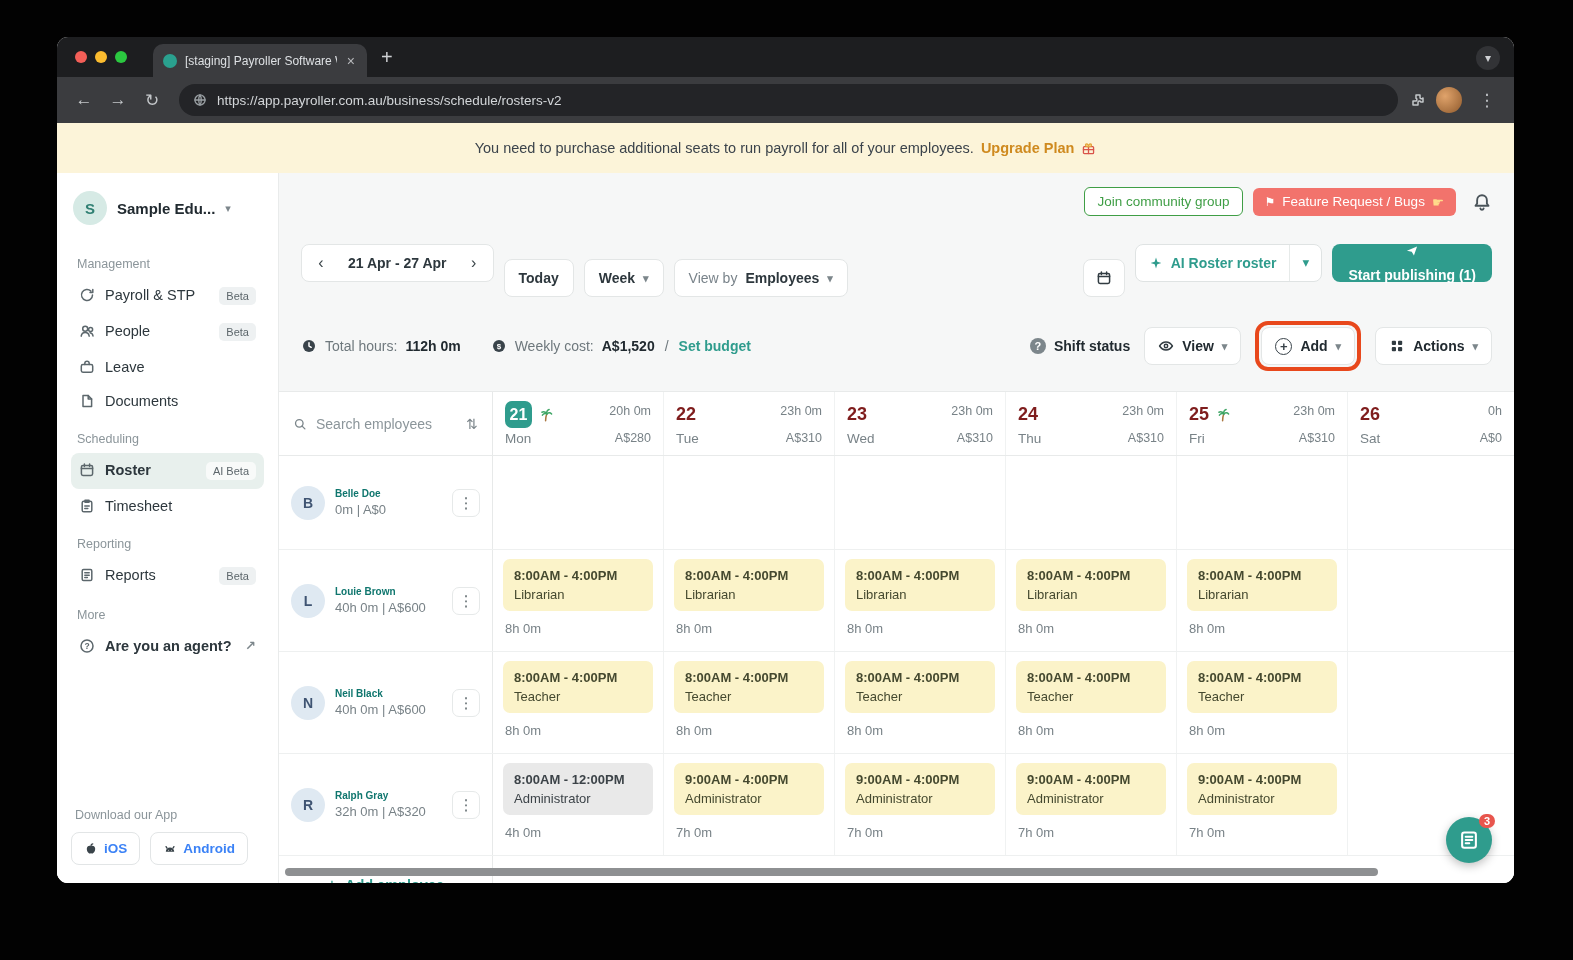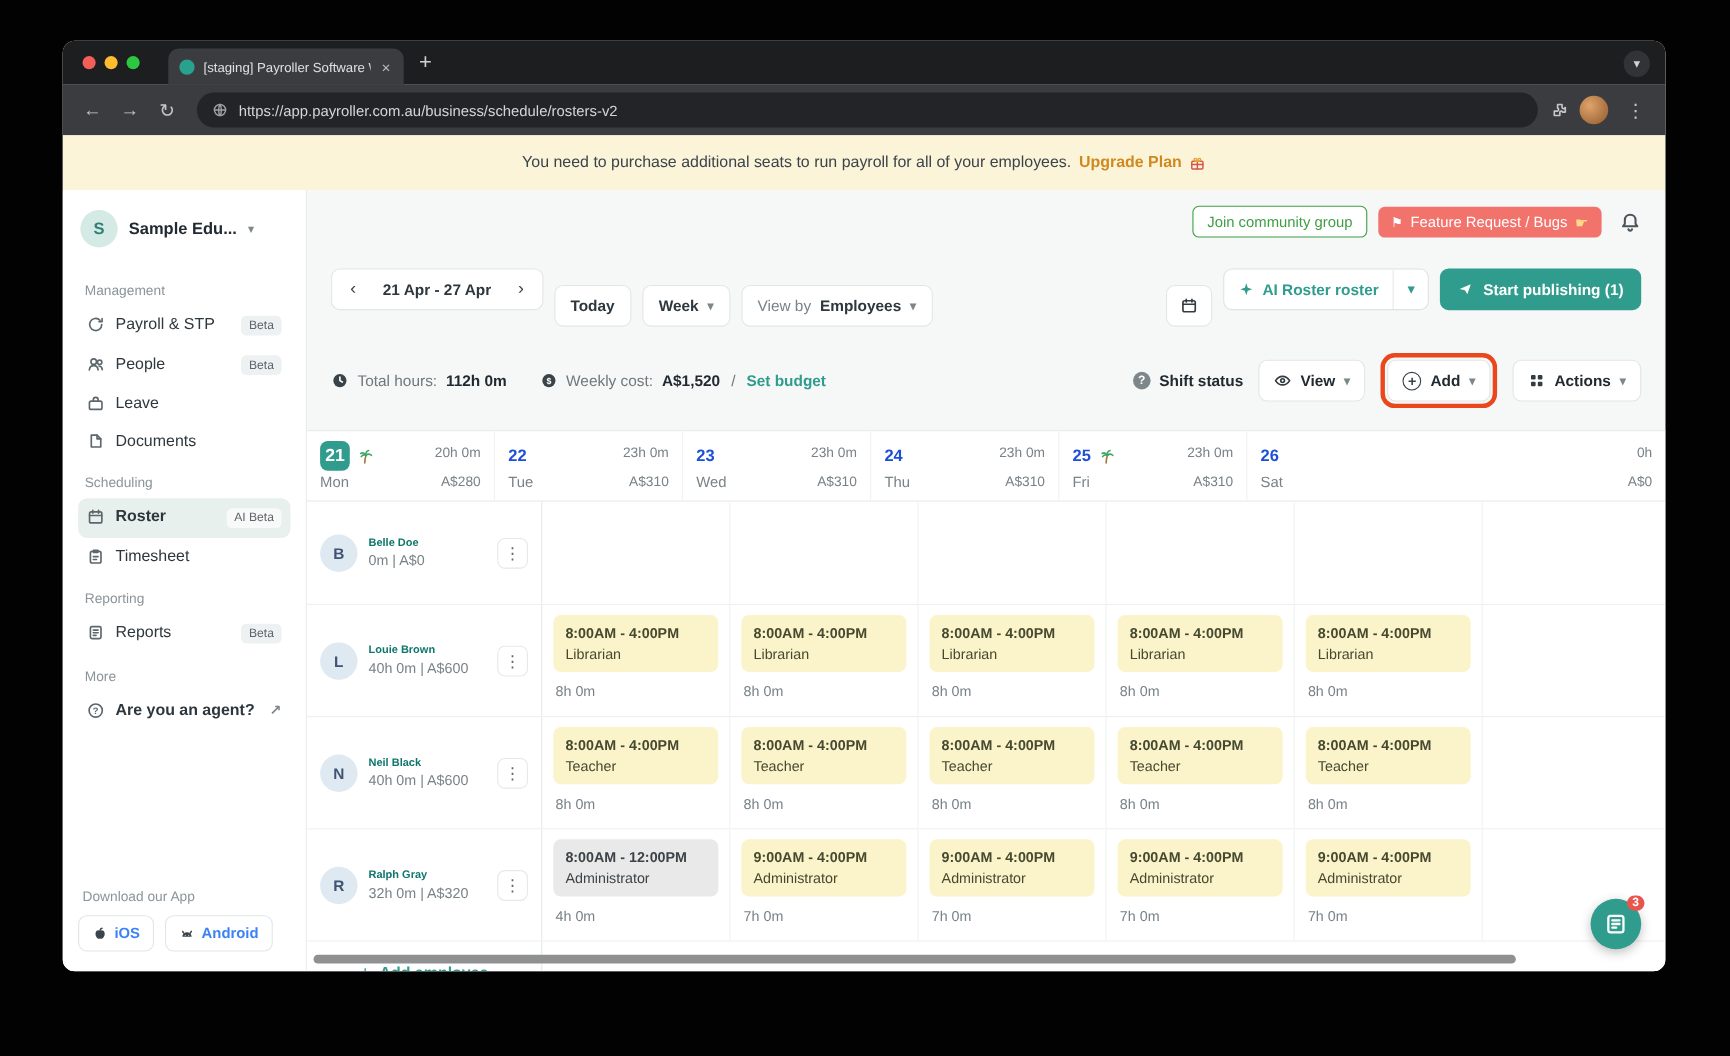--- a/index.html
+++ b/index.html
@@ -85,21 +85,21 @@
   .btn-white { background:#fff; border:1px solid #e3e6e6; border-radius:8px; height:38px; display:flex;
                align-items:center; padding:0 14px; font-size:14px; color:#2d373d; gap:8px; font-weight:600;margin-top:31px; }
   .muted { color:#79838a; font-weight:400; }
   .toolbar-right { margin-left:auto; display:flex; align-items:center; gap:10px; }
   .btn-iconcal { width:42px; justify-content:center; padding:0; }
   .btn-iconcal .icon { color:#323c42; }
   .btn-ai { display:flex; height:38px; background:#fff; border:1px solid #dfe3e3; border-radius:8px; overflow:hidden; }
   .btn-ai-main { display:flex; align-items:center; gap:8px; padding:0 13px; color:var(--accent,#2f9c8d); font-weight:700; font-size:14px; }
   .btn-ai-chev { width:32px; display:flex; align-items:center; justify-content:center; border-left:1px solid #e6eae9; color:var(--accent,#2f9c8d); }
   .btn-publish { background:var(--accent,#2f9c8d); color:#fff; border:none; border-radius:8px; height:38px;
-                 display:flex; align-items:center; gap:9px; padding:0 16px; font-size:14px; font-weight:700; }
+                 display:flex; align-items:center; gap:9px; padding:0 16px; font-size:14px; font-weight:700;flex-direction:column; }
   .btn-publish .icon { color:#fff; }
 
   .statsbar { display:flex; align-items:center; padding:24px 22px 0; gap:8px; font-size:14px; color:#6e787d; }
   .stat-icon { color:#39434a; display:flex; }
   .stat-strong { color:#212a30; font-weight:700; }
   .sep { margin:0 2px; }
   .set-budget { color:var(--accent,#2f9c8d); font-weight:700; background:none; border:none; font-size:14px; }
   .stats-right { margin-left:auto; display:flex; align-items:center; gap:14px; }
   .shift-status { display:flex; gap:8px; align-items:center; color:#212a30; font-weight:600; background:none; border:none; font-size:14px; }
   .qmark { width:16px; height:16px; border-radius:50%; background:#7c868b; color:#fff; font-size:11px;
@@ -118,21 +118,21 @@
   .emp-col { width:214px; flex:none; border-right:1px solid #e7e9e9; }
   .header-emp { display:flex; align-items:center; padding:0 14px; gap:9px; color:#7b858a; }
   .header-emp .icon { color:#7b858a; }
   .search-input { border:none; outline:none; background:transparent; font-size:14px; color:#2d373d; width:118px;
                   font-family:inherit; }
   .search-input::placeholder { color:#8b959a; }
   .sort-glyph { margin-left:auto; color:#7b858a; font-size:14px; }
   .day-col { width:171px; flex:none; border-right:1px solid #f0f2f2; padding:9px 12px 8px; display:flex; justify-content:space-between; }
   .day-col:last-child { flex:1; border-right:none; }
   .day-numrow { display:flex; align-items:center; gap:5px; height:27px; }
-  .day-num { font-size:15px; font-weight:700; color:#1d4ed8; }
+  .day-num { font-size:18px; font-weight:700; color:#7f1d1d; }
   .day-num.today { background:var(--accent,#2f9c8d); color:#fff; width:27px; height:27px; border-radius:7px;
                    display:inline-flex; align-items:center; justify-content:center; font-size:16px; }
   .day-dow { font-size:13.5px; color:#788287; margin-top:3px; }
   .day-right { text-align:right; font-size:12.5px; color:#788287; display:flex; flex-direction:column; justify-content:space-between; padding:3px 0 2px; }
   .icon.palm svg { width:16px; height:16px; }
 
   .emp-row { display:flex; border-bottom:1px solid #eef0f0; }
   .emp-cell { width:214px; flex:none; border-right:1px solid #e7e9e9; display:flex; align-items:center; gap:10px; padding:0 12px; }
   .avatar { width:34px; height:34px; border-radius:50%; background:#dfe9f2; color:#3f5472; font-weight:700; font-size:14px;
             display:flex; align-items:center; justify-content:center; flex:none; }
@@ -467,20 +467,30 @@
                   </svg>
                 </span>
               <span>Actions</span>
               <span class="chev">▾</span>
             </button>
           </div>
         </div>
 
         <div class="grid">
           <div class="grid-header" id="day-header-row">
+            <div class="emp-col header-emp">
+              <span class="icon sm">
+                  <svg viewBox="0 0 16 16" fill="none" stroke="currentColor" stroke-width="1.5" stroke-linecap="round" stroke-linejoin="round">
+                    <circle cx="7.2" cy="7.2" r="4.3"></circle>
+                    <path d="M10.4 10.4l3.2 3.2"></path>
+                  </svg>
+                </span>
+              <input class="search-input" placeholder="Search employees" style="">
+              <span class="sort-glyph">⇅</span>
+            </div>
           <div class="day-col">
                 <div class="day-left">
                   <div class="day-numrow">
                     <span class="day-num today">21</span>
                     <span class="icon palm">
                       <svg viewBox="0 0 16 16" fill="none" stroke-width="1.5" stroke-linecap="round">
                         <path d="M8.6 13.8c.1-3.2.5-5.2 1.2-7" stroke="#a9763f"></path>
                         <g stroke="#3fa666">
                           <path d="M9.8 6.8C8.5 5 6.6 4.4 4.9 5.2"></path>
                           <path d="M9.8 6.8C9.3 4.7 10.3 3 12.1 2.6"></path>

